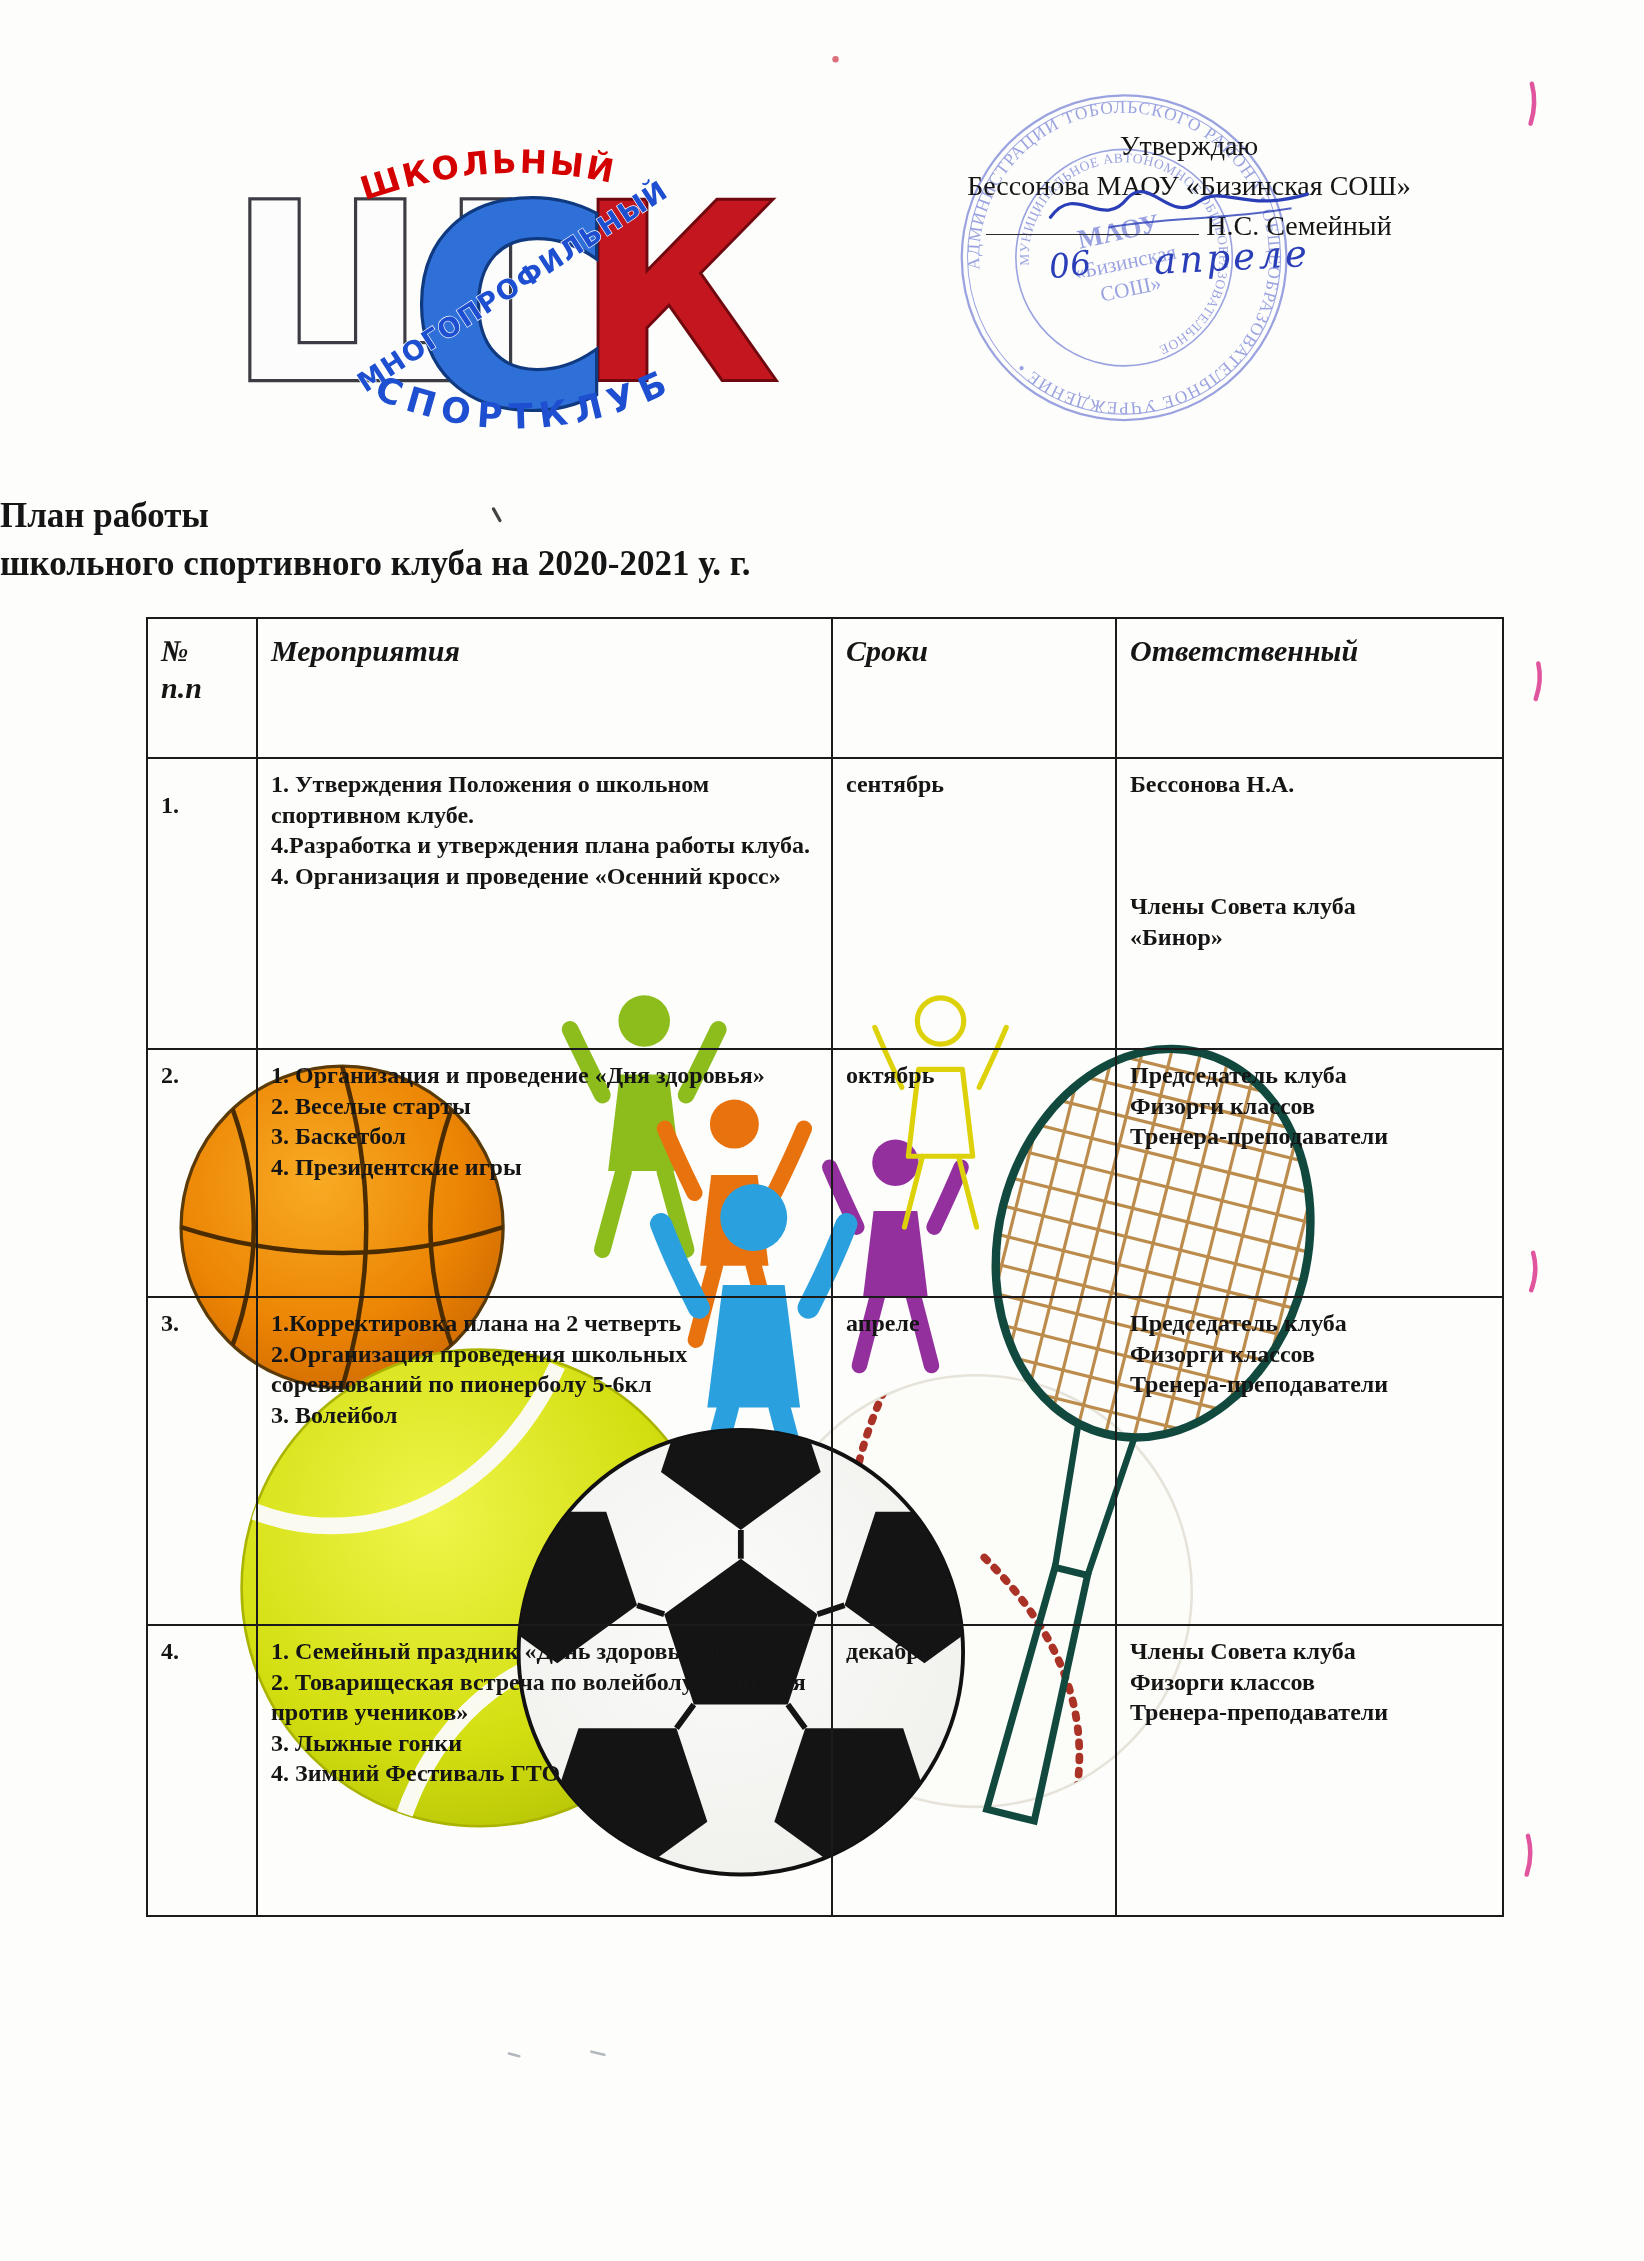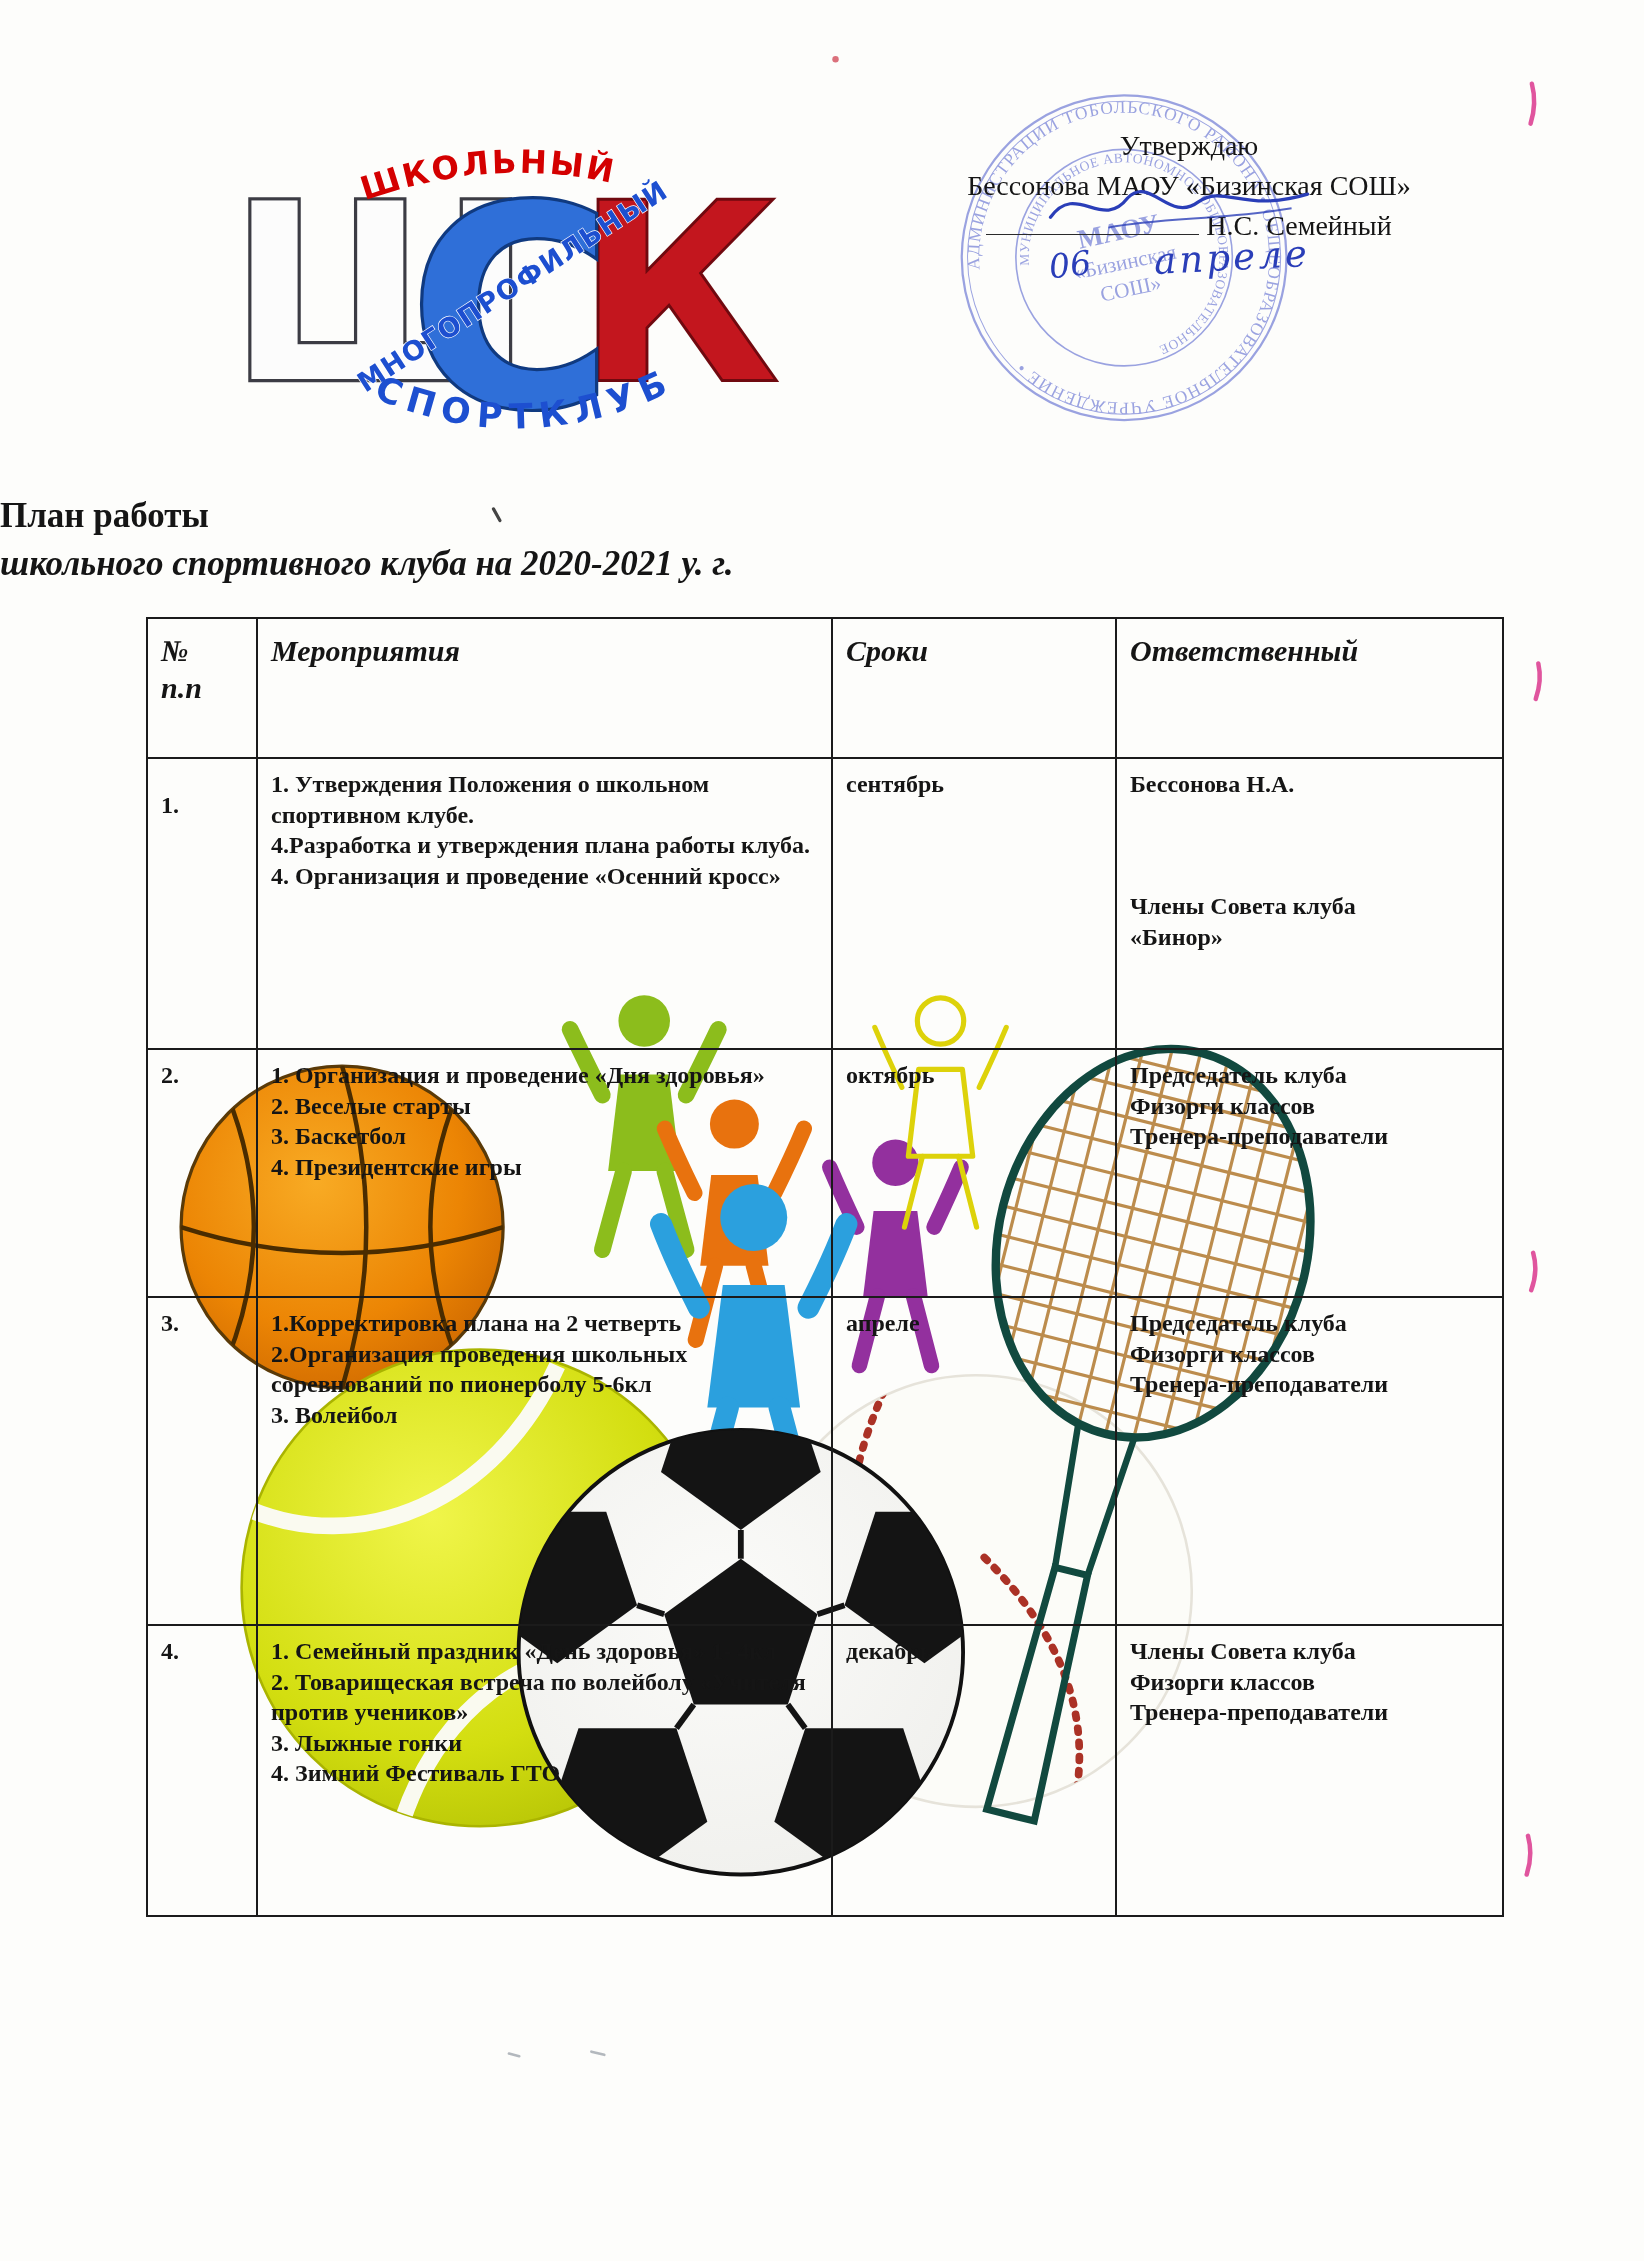--- a/index.html
+++ b/index.html
@@ -14,21 +14,21 @@
   .blank-name{width:213px;}
   .blank-day{width:76px;}
   .blank-month{width:269px;}
   .hand{position:absolute;color:#2a3eb8;font-style:italic;z-index:3;font-family:"DejaVu Serif",serif;}
   #hand-day{left:1049px;top:245px;font-size:33px;transform:rotate(-7deg);}
   #hand-month{left:1154px;top:236px;font-size:37px;transform:rotate(-3deg);letter-spacing:3.2px;}
   #signature-svg{position:absolute;left:1031px;top:162px;z-index:3;}
   .title{position:absolute;left:0;width:100%;text-align:left;font-weight:bold;
          font-size:35px;z-index:1;}
   #title-line1{top:496px;}
-  #title-line2{top:544px;font-style:italic;}
+  #title-line2{top:544px;}
   .table-wrap{position:absolute;left:146px;top:617px;width:1355px;z-index:1;}
   table{border-collapse:collapse;width:100%;table-layout:fixed;}
   td{border:2.6px solid #1b1b1b;vertical-align:top;padding:10.3px 14px 6.4px 13px;
      font-weight:bold;font-size:24px;line-height:1.27;white-space:pre-line;background:transparent;}
   td.head{font-size:30px;font-style:italic;line-height:1.22;padding-top:14px;}
   td.num-r1{padding-top:31px;}
 </style>
 </head>
 <body>
 

